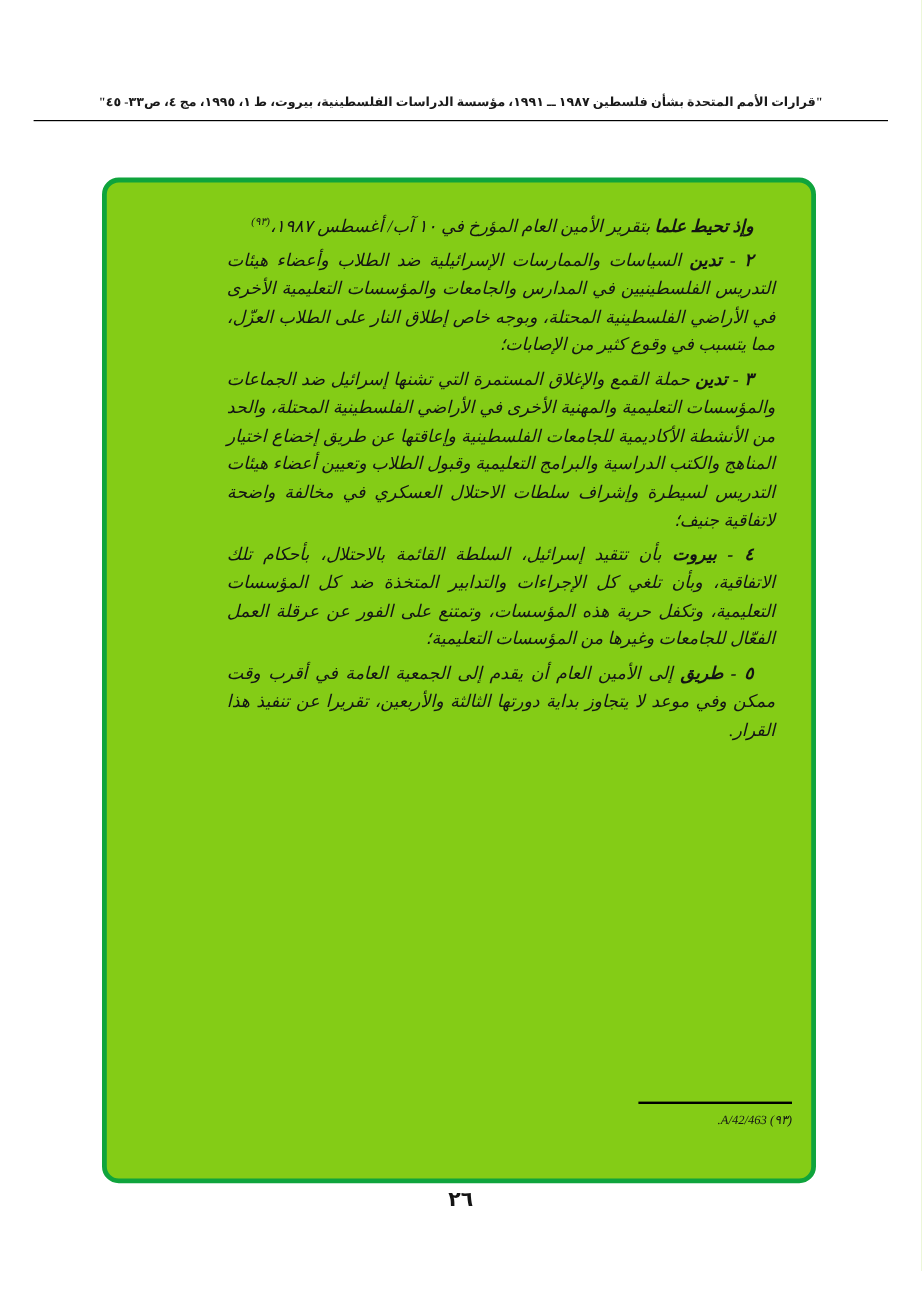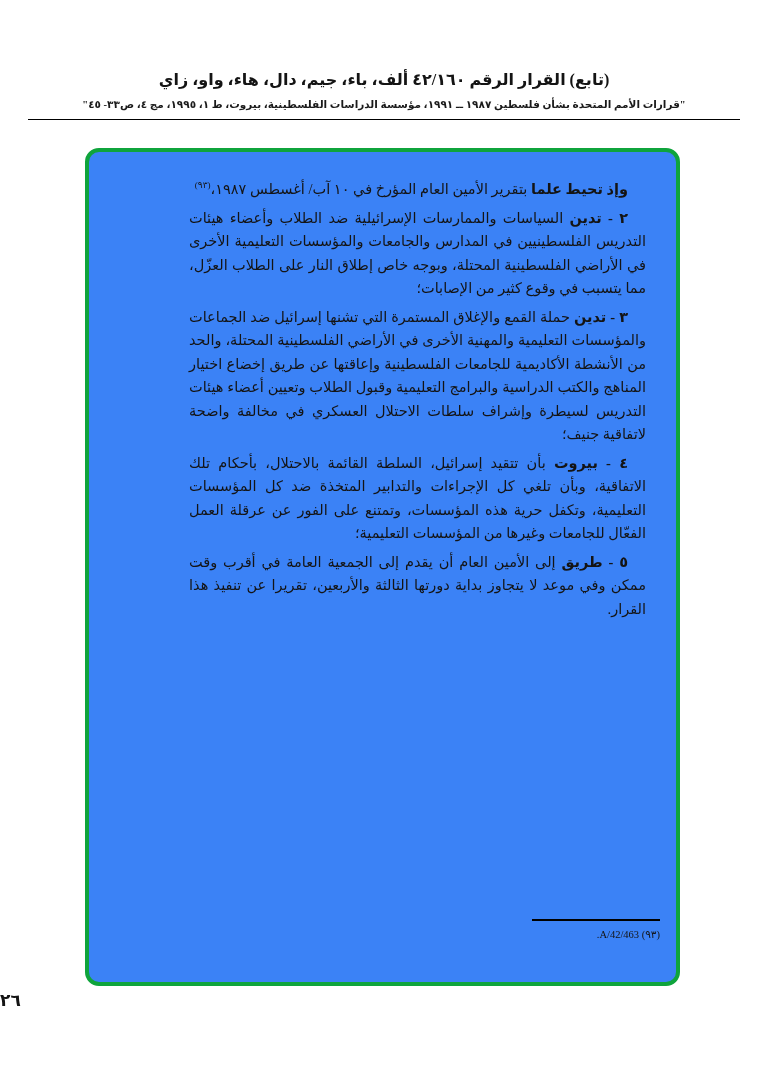--- a/index.html
+++ b/index.html
@@ -37,21 +37,22 @@
   }
   .green-box {
     position: absolute;
     left: 85px;
     top: 148px;
     width: 595px;
     height: 838px;
     border: 4px solid #0fa43c;
     border-radius: 14px;
     box-sizing: border-box;
-    background: #3b82f6;
+    background: #84cc16;
+    font-style: italic;
   }
   .content {
     direction: rtl;
     text-align: justify;
     padding: 26px 30px 0 100px;
     font-size: 14.5px;
     line-height: 23.5px;
   }
   .para {
     margin: 0 0 5px 0;
@@ -82,32 +83,31 @@
   }
   .fn-text {
     font-size: 10.5px;
     white-space: nowrap;
   }
   .page-number {
     position: absolute;
     left: 0;
     right: 0;
     top: 990px;
-    text-align: left;
+    text-align: center;
     font-weight: bold;
     font-size: 17px;
   }
 </style>
 </head>
 <body>
 
 <div class="page">
 
   <div class="header">
-    <div class="title">(تابع) القرار الرقم ٤٢/١٦٠ ألف، باء، جيم، دال، هاء، واو، زاي</div>
     <div class="subtitle">"قرارات الأمم المتحدة بشأن فلسطين ١٩٨٧ ــ ١٩٩١، مؤسسة الدراسات الفلسطينية، بيروت، ط ١، ١٩٩٥، مج ٤، ص٣٣- ٤٥"</div>
   </div>
 
   <div class="rule"></div>
 
   <div class="green-box" style="border-color: rgb(15, 164, 60);">
     <div class="content">
         <p class="para"><b class="lead">وإذ تحيط علما</b><span> بتقرير الأمين العام المؤرخ في ١٠ آب/ أغسطس ١٩٨٧،</span><sup class="fn-ref">(٩٣)</sup></p>
         <p class="para"><span class="num">٢ - </span><b class="lead">تدين</b><span> السياسات والممارسات الإسرائيلية ضد الطلاب وأعضاء هيئات التدريس الفلسطينيين في المدارس والجامعات والمؤسسات التعليمية الأخرى في الأراضي الفلسطينية المحتلة، وبوجه خاص إطلاق النار على الطلاب العزّل، مما يتسبب في وقوع كثير من الإصابات؛</span></p>
         <p class="para"><span class="num">٣ - </span><b class="lead">تدين</b><span> حملة القمع والإغلاق المستمرة التي تشنها إسرائيل ضد الجماعات والمؤسسات التعليمية والمهنية الأخرى في الأراضي الفلسطينية المحتلة، والحد من الأنشطة الأكاديمية للجامعات الفلسطينية وإعاقتها عن طريق إخضاع اختيار المناهج والكتب الدراسية والبرامج التعليمية وقبول الطلاب وتعيين أعضاء هيئات التدريس لسيطرة وإشراف سلطات الاحتلال العسكري في مخالفة واضحة لاتفاقية جنيف؛</span></p>

